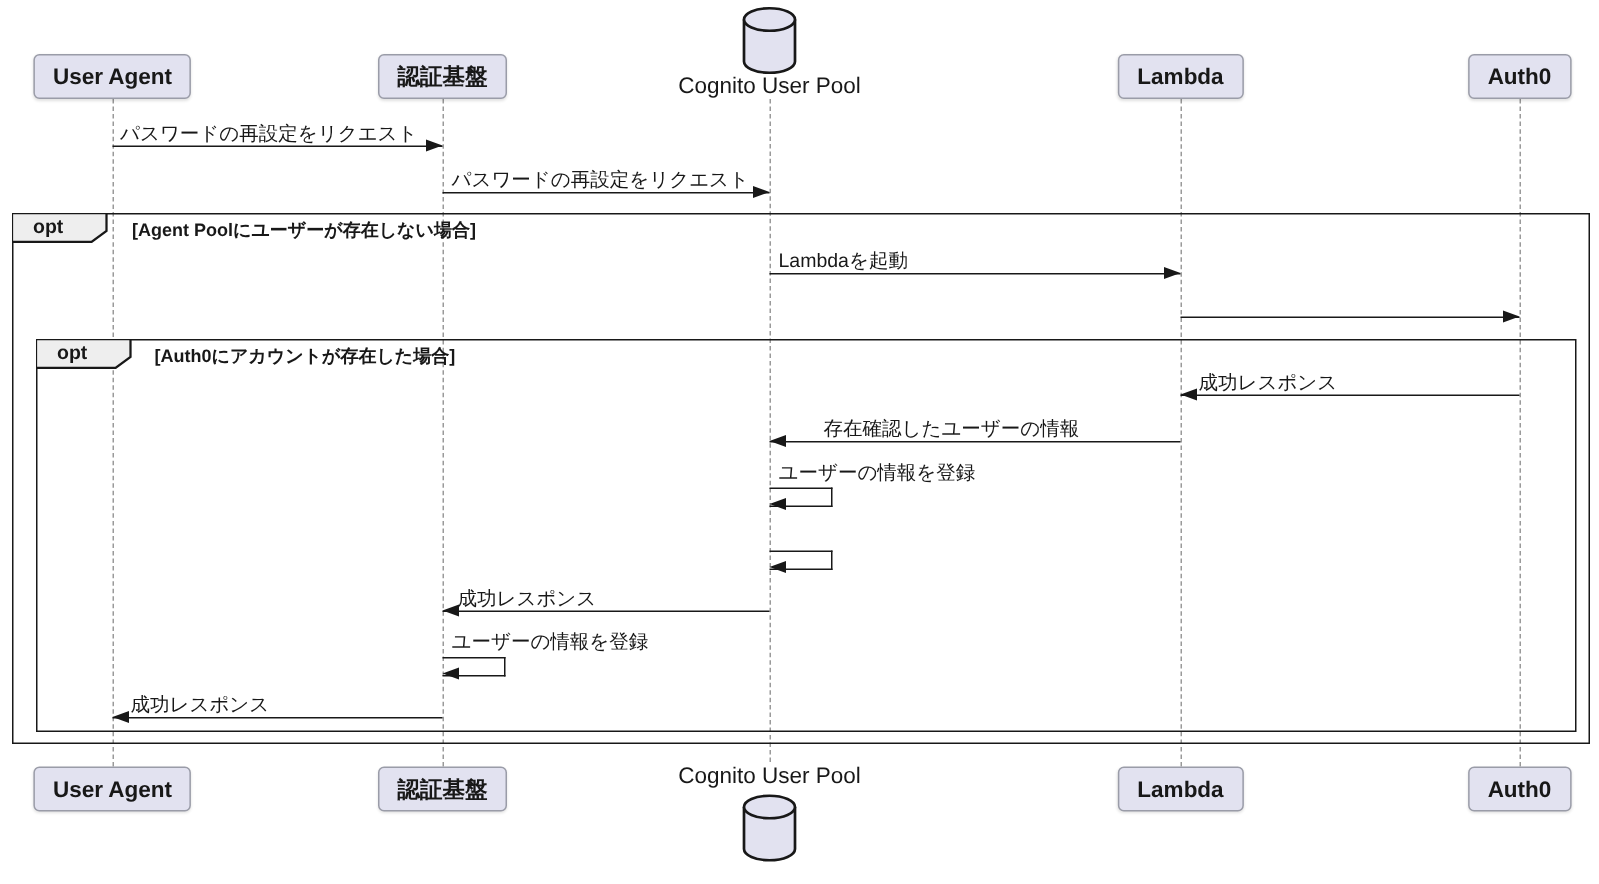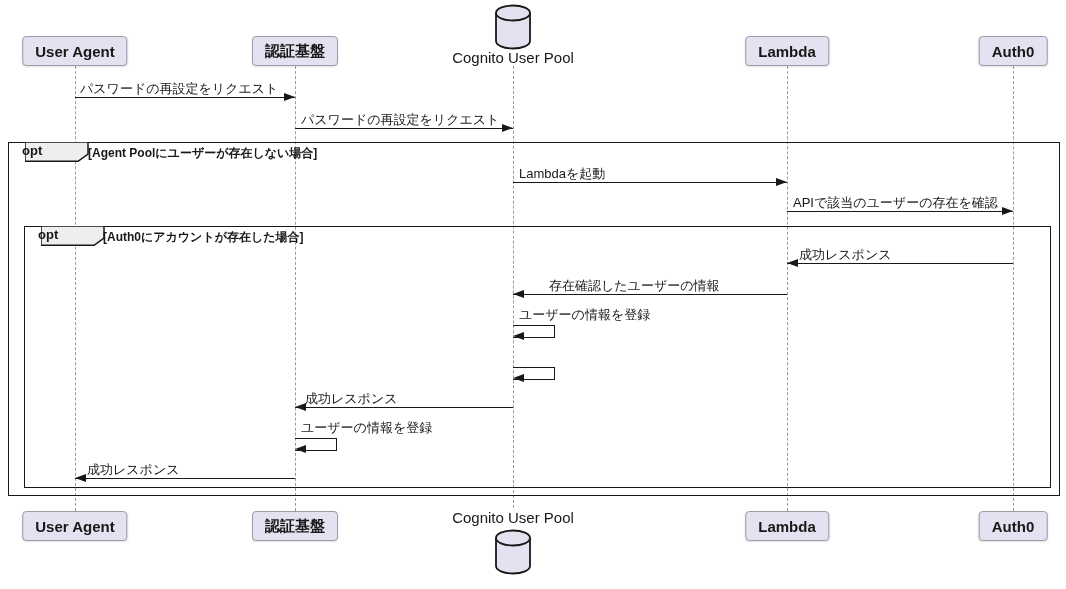--- a/index.html
+++ b/index.html
@@ -27,21 +27,21 @@
   .head-r{position:absolute;width:0;height:0;
     border-style:solid;border-width:4.5px 0 4.5px 11px;
     border-color:transparent transparent transparent #181818;}
   .head-l{position:absolute;width:0;height:0;
     border-style:solid;border-width:4.5px 11px 4.5px 0;
     border-color:transparent #181818 transparent transparent;}
   .sloop{position:absolute;width:42px;height:13px;box-sizing:border-box;
     border:1.3px solid #181818;border-left:none;}
   
   .frame{position:absolute;border:1.6px solid #181818;box-sizing:border-box;background:transparent;}
-  .ftab{position:absolute;width:72px;height:20px;padding-left:17px;}
+  .ftab{position:absolute;width:72px;height:20px;}
   .ftab-op{position:absolute;left:14px;top:1px;font-size:13px;font-weight:bold;}
   .fcond{position:absolute;font-size:12px;font-weight:bold;white-space:nowrap;line-height:14px;}
   svg{display:block;}
 </style>
 </head>
 <body>
 
 <div id="canvas">
 
   <div class="lifeline" style="left:75px;top:66px;height:445px;"></div>
@@ -97,21 +97,20 @@
   <div class="head-r" style="left:284px;top:93px;"></div>
 
   <div class="mlabel" style="left:301px;top:112px;">パスワードの再設定をリクエスト</div>
   <div class="mline" style="left:295px;top:128px;width:218px;"></div>
   <div class="head-r" style="left:502px;top:124px;"></div>
 
   <div class="mlabel" style="left:519px;top:166px;">Lambdaを起動</div>
   <div class="mline" style="left:513px;top:182px;width:274px;"></div>
   <div class="head-r" style="left:776px;top:178px;"></div>
 
-  <div class="mlabel" style="left:793px;top:195px;">APIで該当のユーザーの存在を確認</div>
   <div class="mline" style="left:787px;top:211px;width:226px;"></div>
   <div class="head-r" style="left:1002px;top:207px;"></div>
 
   <div class="mlabel" style="left:799px;top:247px;">成功レスポンス</div>
   <div class="mline" style="left:787px;top:263px;width:226px;"></div>
   <div class="head-l" style="left:787px;top:259px;"></div>
 
   <div class="mlabel" style="left:525px;top:278px;margin-left:24px;">存在確認したユーザーの情報</div>
   <div class="mline" style="left:513px;top:294px;width:274px;"></div>
   <div class="head-l" style="left:513px;top:290px;"></div>

